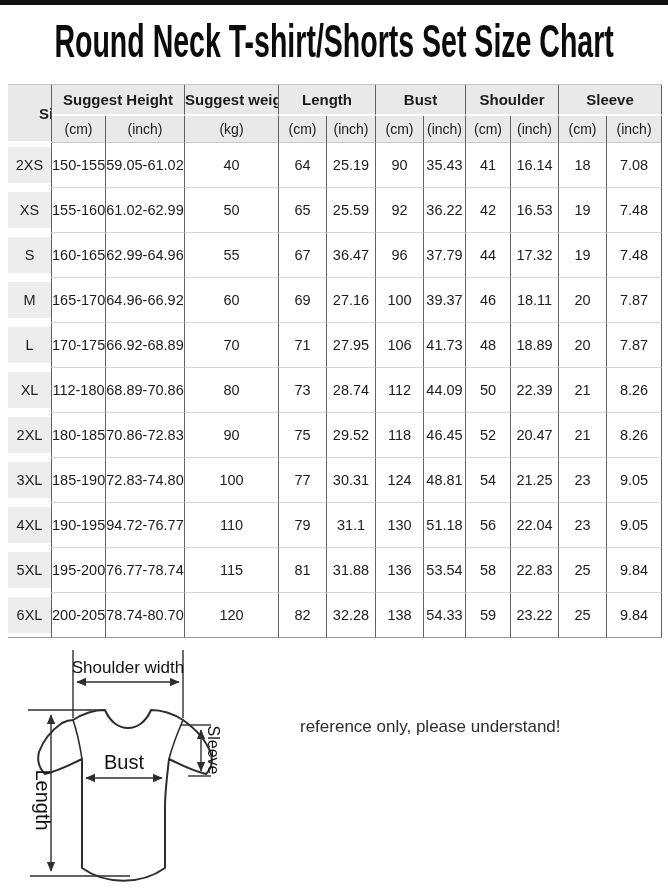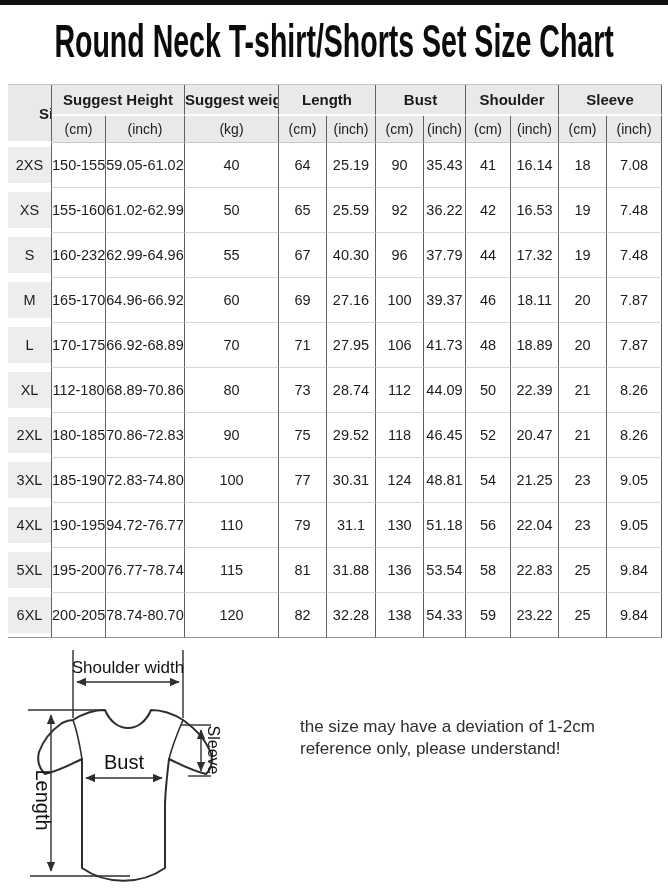--- a/index.html
+++ b/index.html
@@ -118,25 +118,25 @@
         <td class="red">36.22</td>
         <td>42</td>
         <td class="red">16.53</td>
         <td>19</td>
         <td class="red">7.48</td>
       </tr>
       <tr>
         <td class="size-cell">
           <span class="size-block">S</span>
         </td>
-        <td>160-232</td>
+        <td>160-165</td>
         <td class="red">62.99-64.96</td>
         <td>55</td>
         <td>67</td>
-        <td class="red">40.30</td>
+        <td class="red">36.47</td>
         <td>96</td>
         <td class="red">37.79</td>
         <td>44</td>
         <td class="red">17.32</td>
         <td>19</td>
         <td class="red">7.48</td>
       </tr>
       <tr>
         <td class="size-cell">
           <span class="size-block">M</span>
@@ -298,15 +298,14 @@
       <line x1="183" y1="88" x2="183" y2="129" marker-start="url(#arrow)" marker-end="url(#arrow)"></line>
     </g>
     <text x="110" y="31" text-anchor="middle" font-size="17">Shoulder width</text>
     <text x="106" y="127" text-anchor="middle" font-size="20">Bust</text>
     <text x="18" y="158" text-anchor="middle" font-size="20" transform="rotate(90 18 158)">Length</text>
     <text x="190" y="108" text-anchor="middle" font-size="16" transform="rotate(90 190 108)">Sleeve</text>
   </svg>
 </div>
 
 <div class="note">
-  <div>the size may have a deviation of 1-2cm</div>
   <div>reference only, please understand!</div>
 </div>
 
 </body></html>

